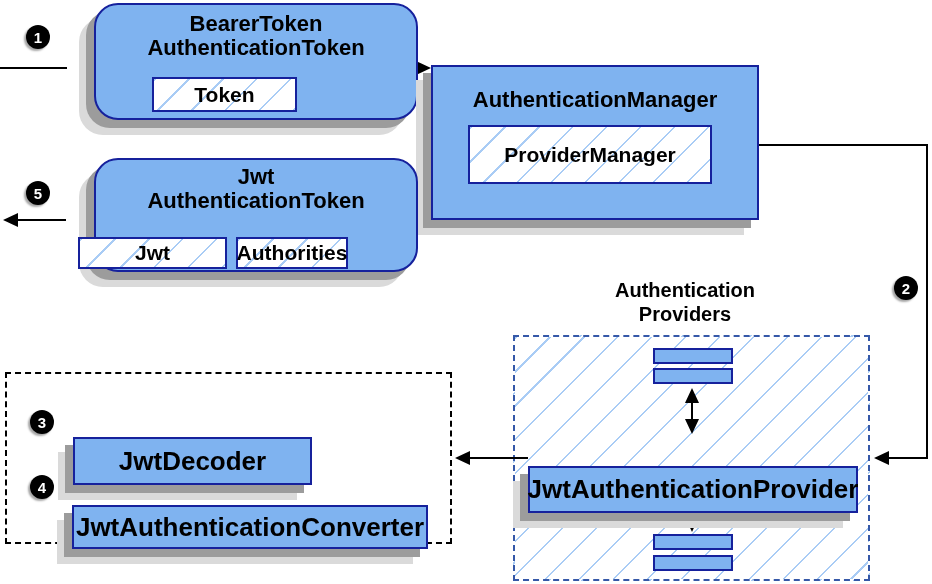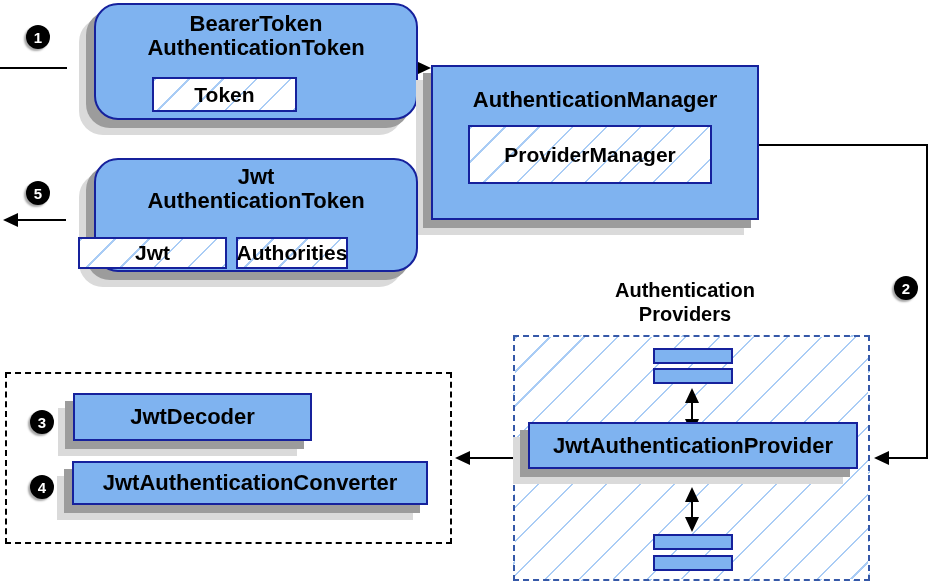--- a/index.html
+++ b/index.html
@@ -34,21 +34,21 @@
     border:2px solid var(--box-border);
     display:flex;align-items:center;justify-content:center;
     font-weight:bold;font-size:21px;color:#000;
     z-index:4;
   }
   .box-title{
     text-align:center;font-weight:bold;font-size:22px;line-height:24px;color:#000;
   }
   .center-label{
     display:flex;align-items:center;justify-content:center;
-    font-weight:bold;font-size:22px;
+    font-weight:bold;font-size:26px;margin-top:44px;
   }
   .num-circle{
     position:absolute;width:24px;height:24px;border-radius:50%;
     background:#000;color:#fff;
     display:flex;align-items:center;justify-content:center;
     font-size:15px;font-weight:bold;
     box-shadow:-2px 2px 2px rgba(0,0,0,0.35);
     z-index:6;
   }
   .bar{

